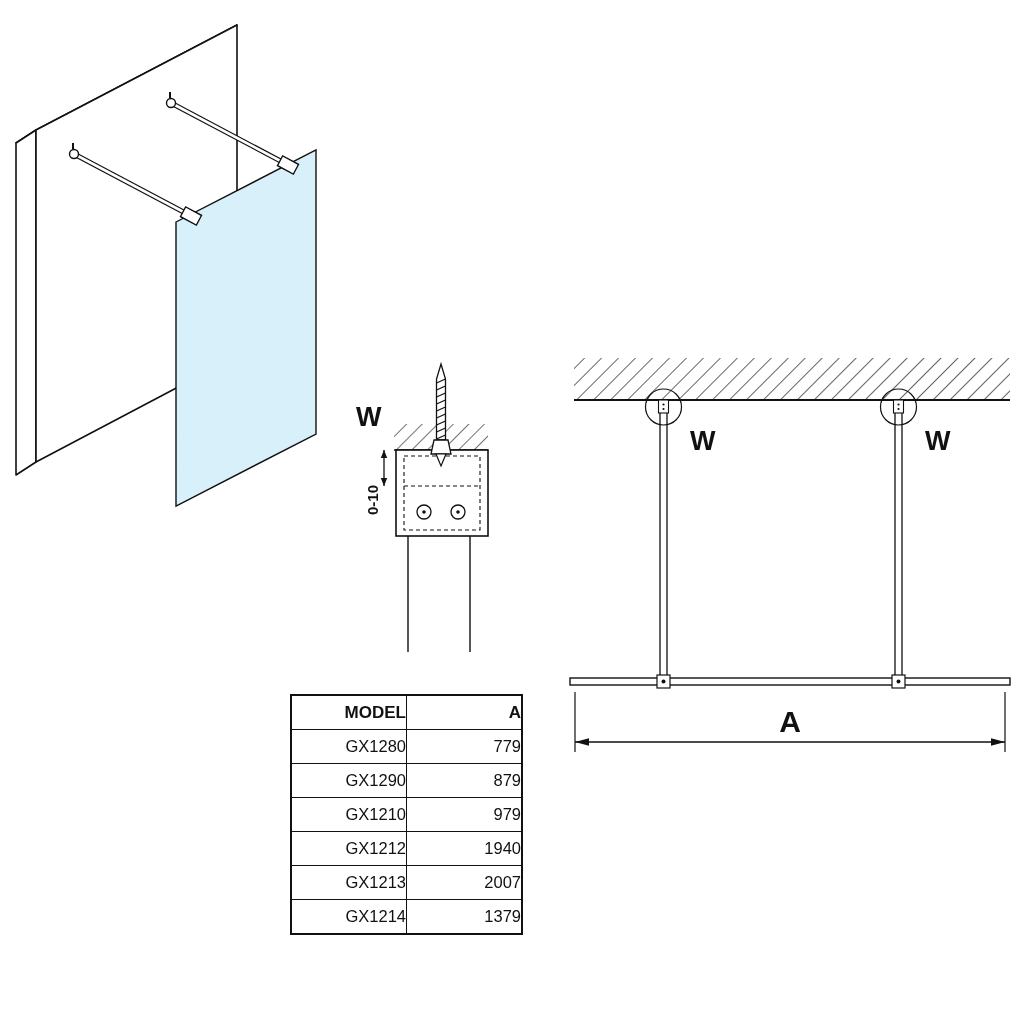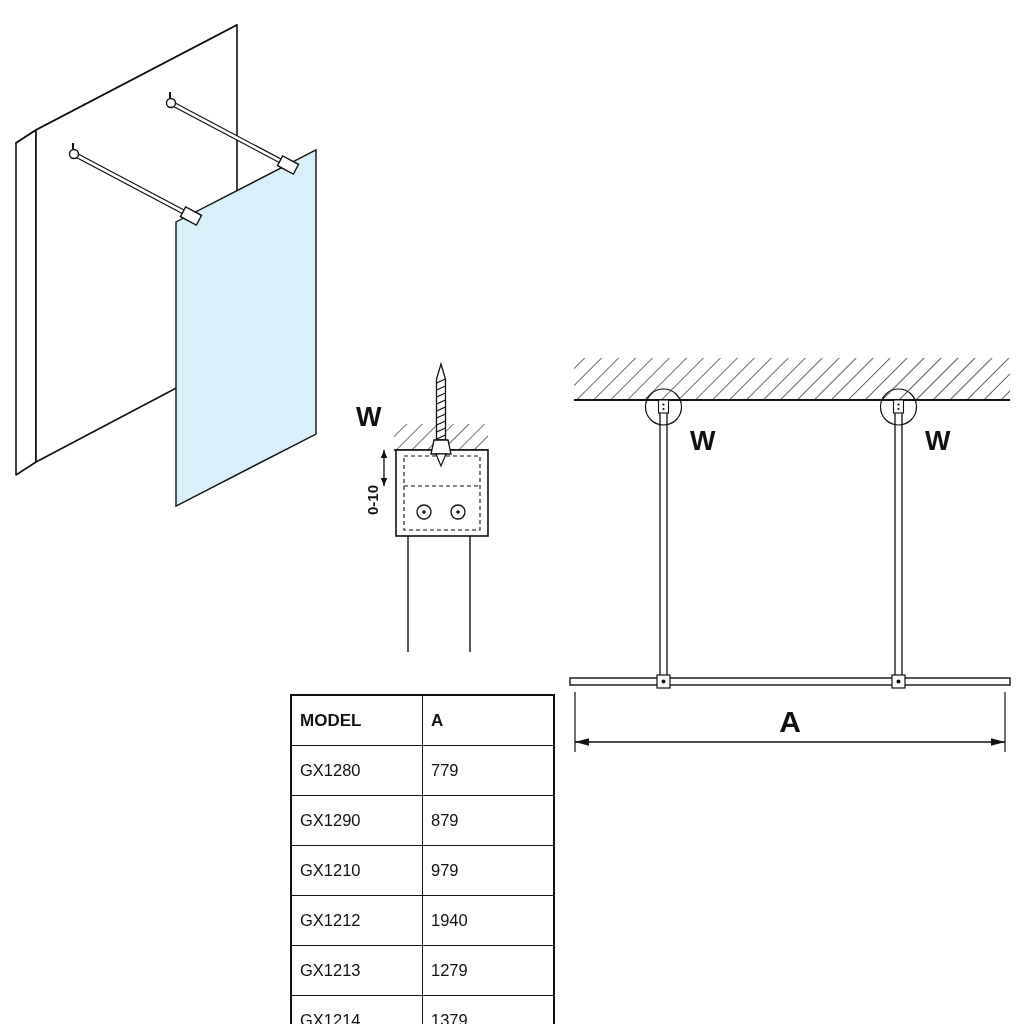--- a/index.html
+++ b/index.html
@@ -6,22 +6,22 @@
   #canvas{position:relative;width:1024px;height:1024px;background:#ffffff;overflow:hidden;
           font-family:"Liberation Sans",sans-serif;color:#111;}
   .abs{position:absolute;}
   svg text{font-family:"Liberation Sans",sans-serif;fill:#111;}
   .w-label{font-size:27px;font-weight:bold;}
   .a-label{font-size:30px;font-weight:bold;}
   .adjust-label{font-size:15px;font-weight:bold;}
   table.spec{border-collapse:collapse;position:absolute;left:290px;top:694px;
              border:2.5px solid #111;background:#fff;}
   table.spec th, table.spec td{
-      border:1.7px solid #111;width:114px;height:33px;text-align:left;
-      font-size:16.5px;padding:8px;color:#111;}
+      border:1.7px solid #111;width:114px;height:33px;text-align:right;
+      font-size:16.5px;padding:0;color:#111;}
   table.spec th{font-weight:bold;font-size:17px;}
 </style>
 </head>
 <body>
 
 <div id="canvas">
 
   <svg class="abs" style="left:4px;top:4px" width="344" height="580" viewBox="0 0 344 580">
     <g stroke="#111" stroke-width="1.6" fill="#fff" stroke-linejoin="round">
       <polygon points="32,126 233,21 213,34 12,139"></polygon>
@@ -179,21 +179,21 @@
       <tr>
         <td>GX1210</td>
         <td>979</td>
       </tr>
       <tr>
         <td>GX1212</td>
         <td>1940</td>
       </tr>
       <tr>
         <td>GX1213</td>
-        <td>1279</td>
+        <td>2007</td>
       </tr>
       <tr>
         <td>GX1214</td>
         <td>1379</td>
       </tr>
     </tbody>
   </table>
 
 </div>
 

